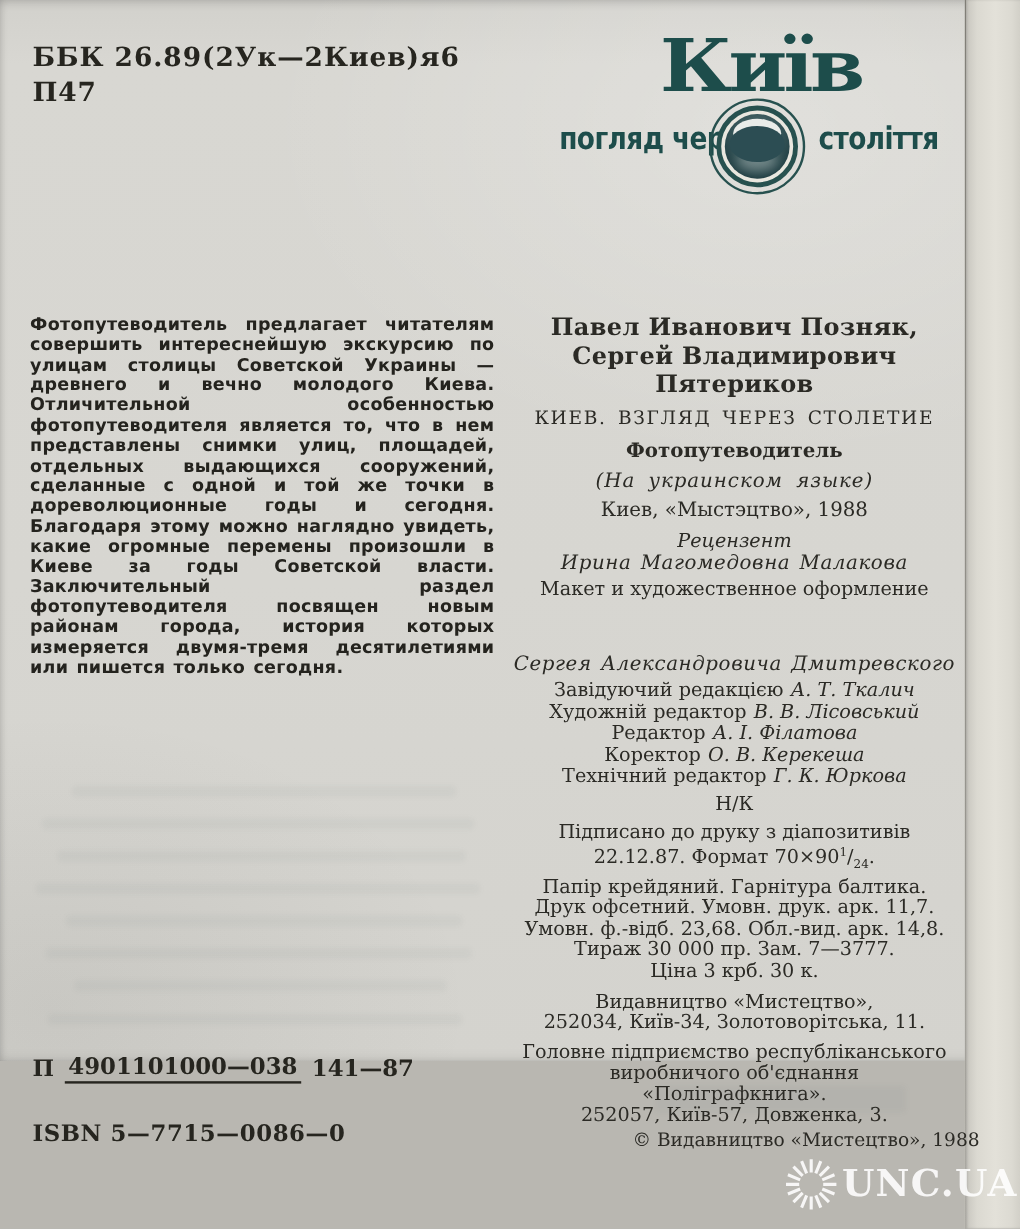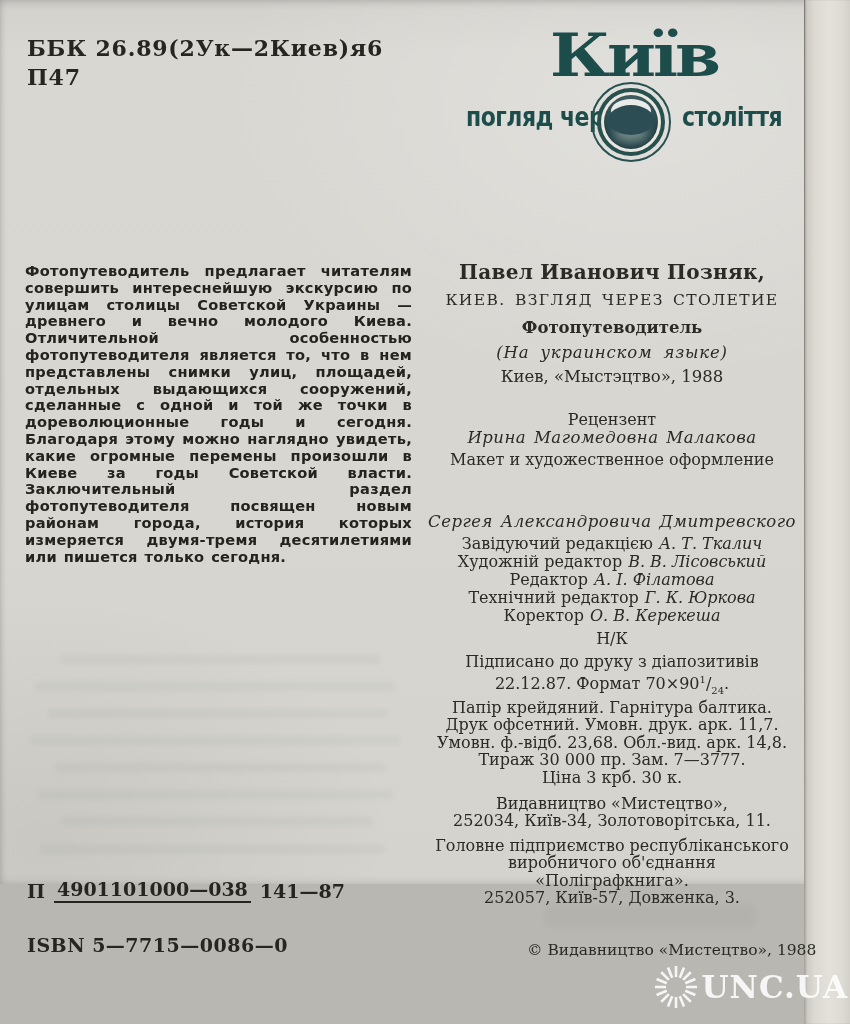--- a/index.html
+++ b/index.html
@@ -90,21 +90,21 @@
   .colophon{
     position:absolute;left:422px;top:260px;width:380px;
     text-align:center;font-size:16px;line-height:17.5px;color:#2b2a25;
   }
   .authors{font-weight:700;font-size:20px;line-height:24px;letter-spacing:0.3px;}
   .book-title{margin-top:8px;font-size:15.5px;letter-spacing:1.4px;word-spacing:3px;}
   .subtitle{margin-top:9px;font-weight:700;font-size:16.5px;}
   .italic{font-style:italic;}
   .langnote{margin-top:8px;font-size:16.5px;letter-spacing:0.8px;word-spacing:5px;}
   .imprint-line{margin-top:6px;font-size:16.5px;}
-  .rev-label{margin-top:26px;}
+  .rev-label{margin-top:9px;font-style:italic;}
   .rev-name{letter-spacing:0.5px;word-spacing:2px;font-size:16.5px;}
   .design-label{margin-top:5px;}
   .design-name{letter-spacing:0.5px;word-spacing:2px;font-size:16.5px;margin-top:44px;}
   .staff{margin-top:5px;}
   .staff-line{line-height:18px;}
   .staff-line .role{margin-right:6px;}
   .nk{margin-top:5px;line-height:18px;}
   .print-block{margin-top:5px;}
   .print-block div{line-height:17.6px;}
   .print-block sup{font-size:10px;}
@@ -173,20 +173,21 @@
   <div class="ghost" style="left:30px;top:736px;width:370px;height:9px;"></div>
   <div class="ghost" style="left:55px;top:763px;width:330px;height:9px;"></div>
   <div class="ghost" style="left:38px;top:790px;width:355px;height:9px;"></div>
   <div class="ghost" style="left:62px;top:817px;width:310px;height:9px;"></div>
   <div class="ghost" style="left:40px;top:845px;width:345px;height:9px;"></div>
   <div class="ghost" style="left:545px;top:905px;width:210px;height:22px;"></div>
 
   <div class="colophon">
     <div class="authors">
       <div>Павел Иванович Позняк,</div>
+      <div>Сергей Владимирович Пятериков</div>
     </div>
     <div class="book-title">КИЕВ. ВЗГЛЯД ЧЕРЕЗ СТОЛЕТИЕ</div>
     <div class="subtitle">Фотопутеводитель</div>
     <div class="langnote italic">(На украинском языке)</div>
     <div class="imprint-line">Киев, «Мыстэцтво», 1988</div>
     <div class="rev-label">Рецензент</div>
     <div class="rev-name italic">Ирина Магомедовна Малакова</div>
     <div class="design-label">Макет и художественное оформление</div>
     <div class="design-name italic">Сергея Александровича Дмитревского</div>
 
@@ -194,24 +195,24 @@
       <div class="staff-line">
         <span class="role">Завідуючий редакцією</span><span class="italic">А. Т. Ткалич</span>
       </div>
       <div class="staff-line">
         <span class="role">Художній редактор</span><span class="italic">В. В. Лісовський</span>
       </div>
       <div class="staff-line">
         <span class="role">Редактор</span><span class="italic">А. І. Філатова</span>
       </div>
       <div class="staff-line">
+        <span class="role">Коректор</span><span class="italic">О. В. Керекеша</span>
+      </div>
+      <div class="staff-line">
         <span class="role">Технічний редактор</span><span class="italic">Г. К. Юркова</span>
-      </div>
-      <div class="staff-line">
-        <span class="role">Коректор</span><span class="italic">О. В. Керекеша</span>
       </div>
     </div>
 
     <div class="nk">Н/К</div>
 
     <div class="print-block">
       <div>Підписано до друку з діапозитивів</div>
       <div><span>22.12.87. Формат 70×90</span><sup>1</sup><span>/</span><sub>24</sub><span>.</span></div>
       <div>Папір крейдяний. Гарнітура балтика.</div>
       <div>Друк офсетний. Умовн. друк. арк. 11,7.</div>

